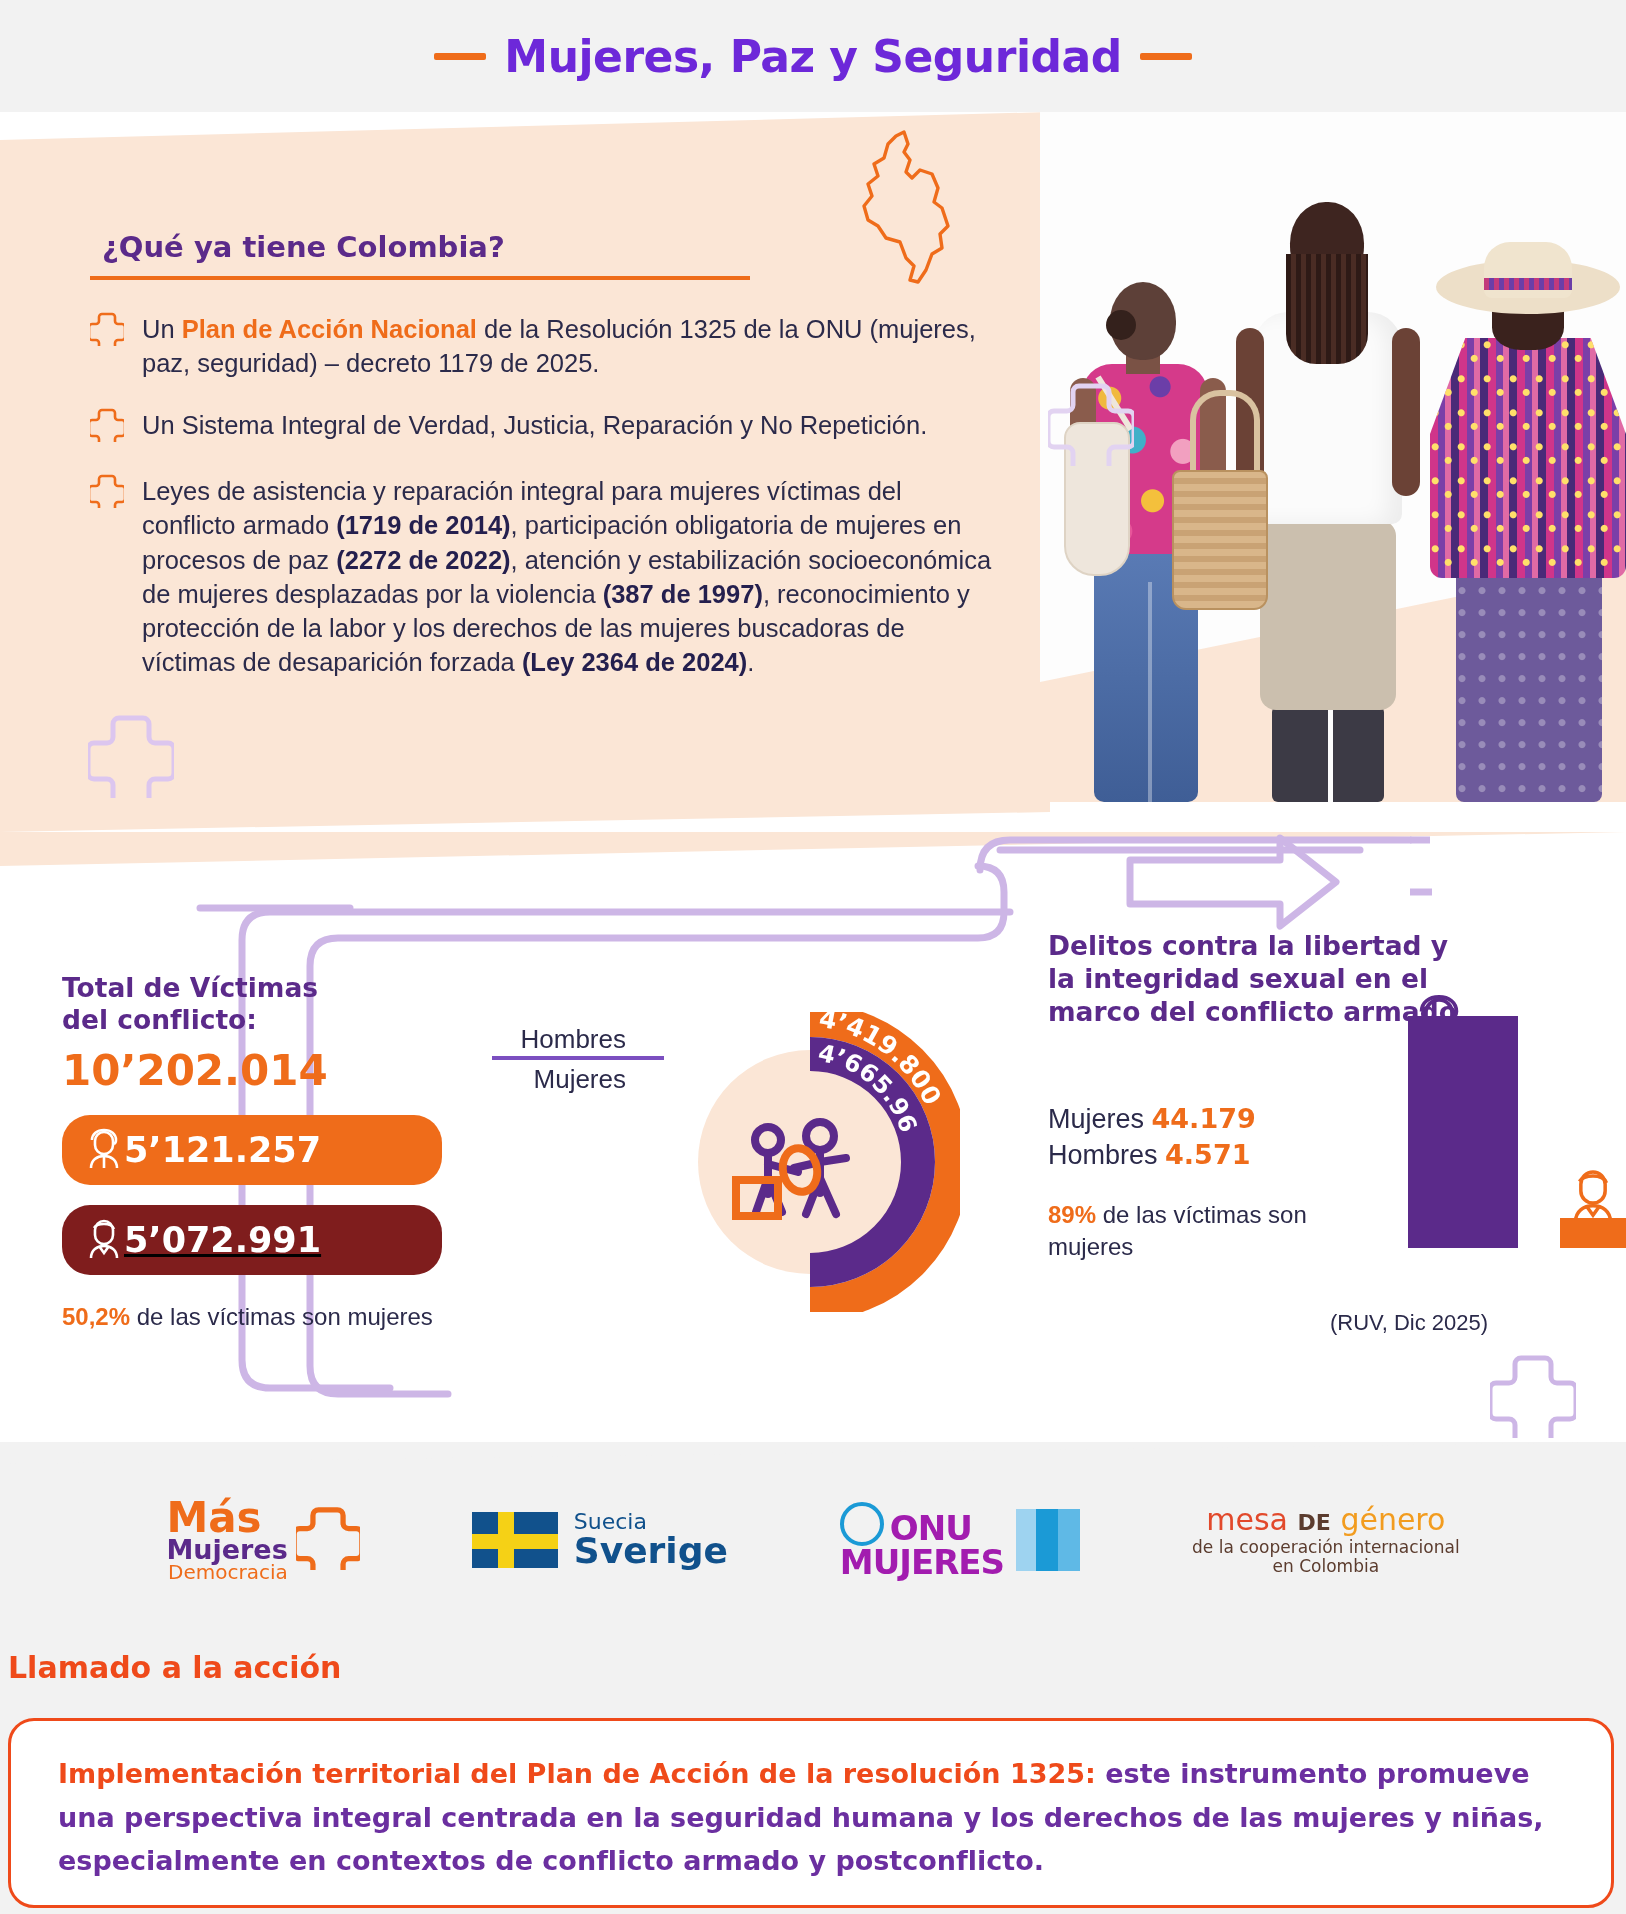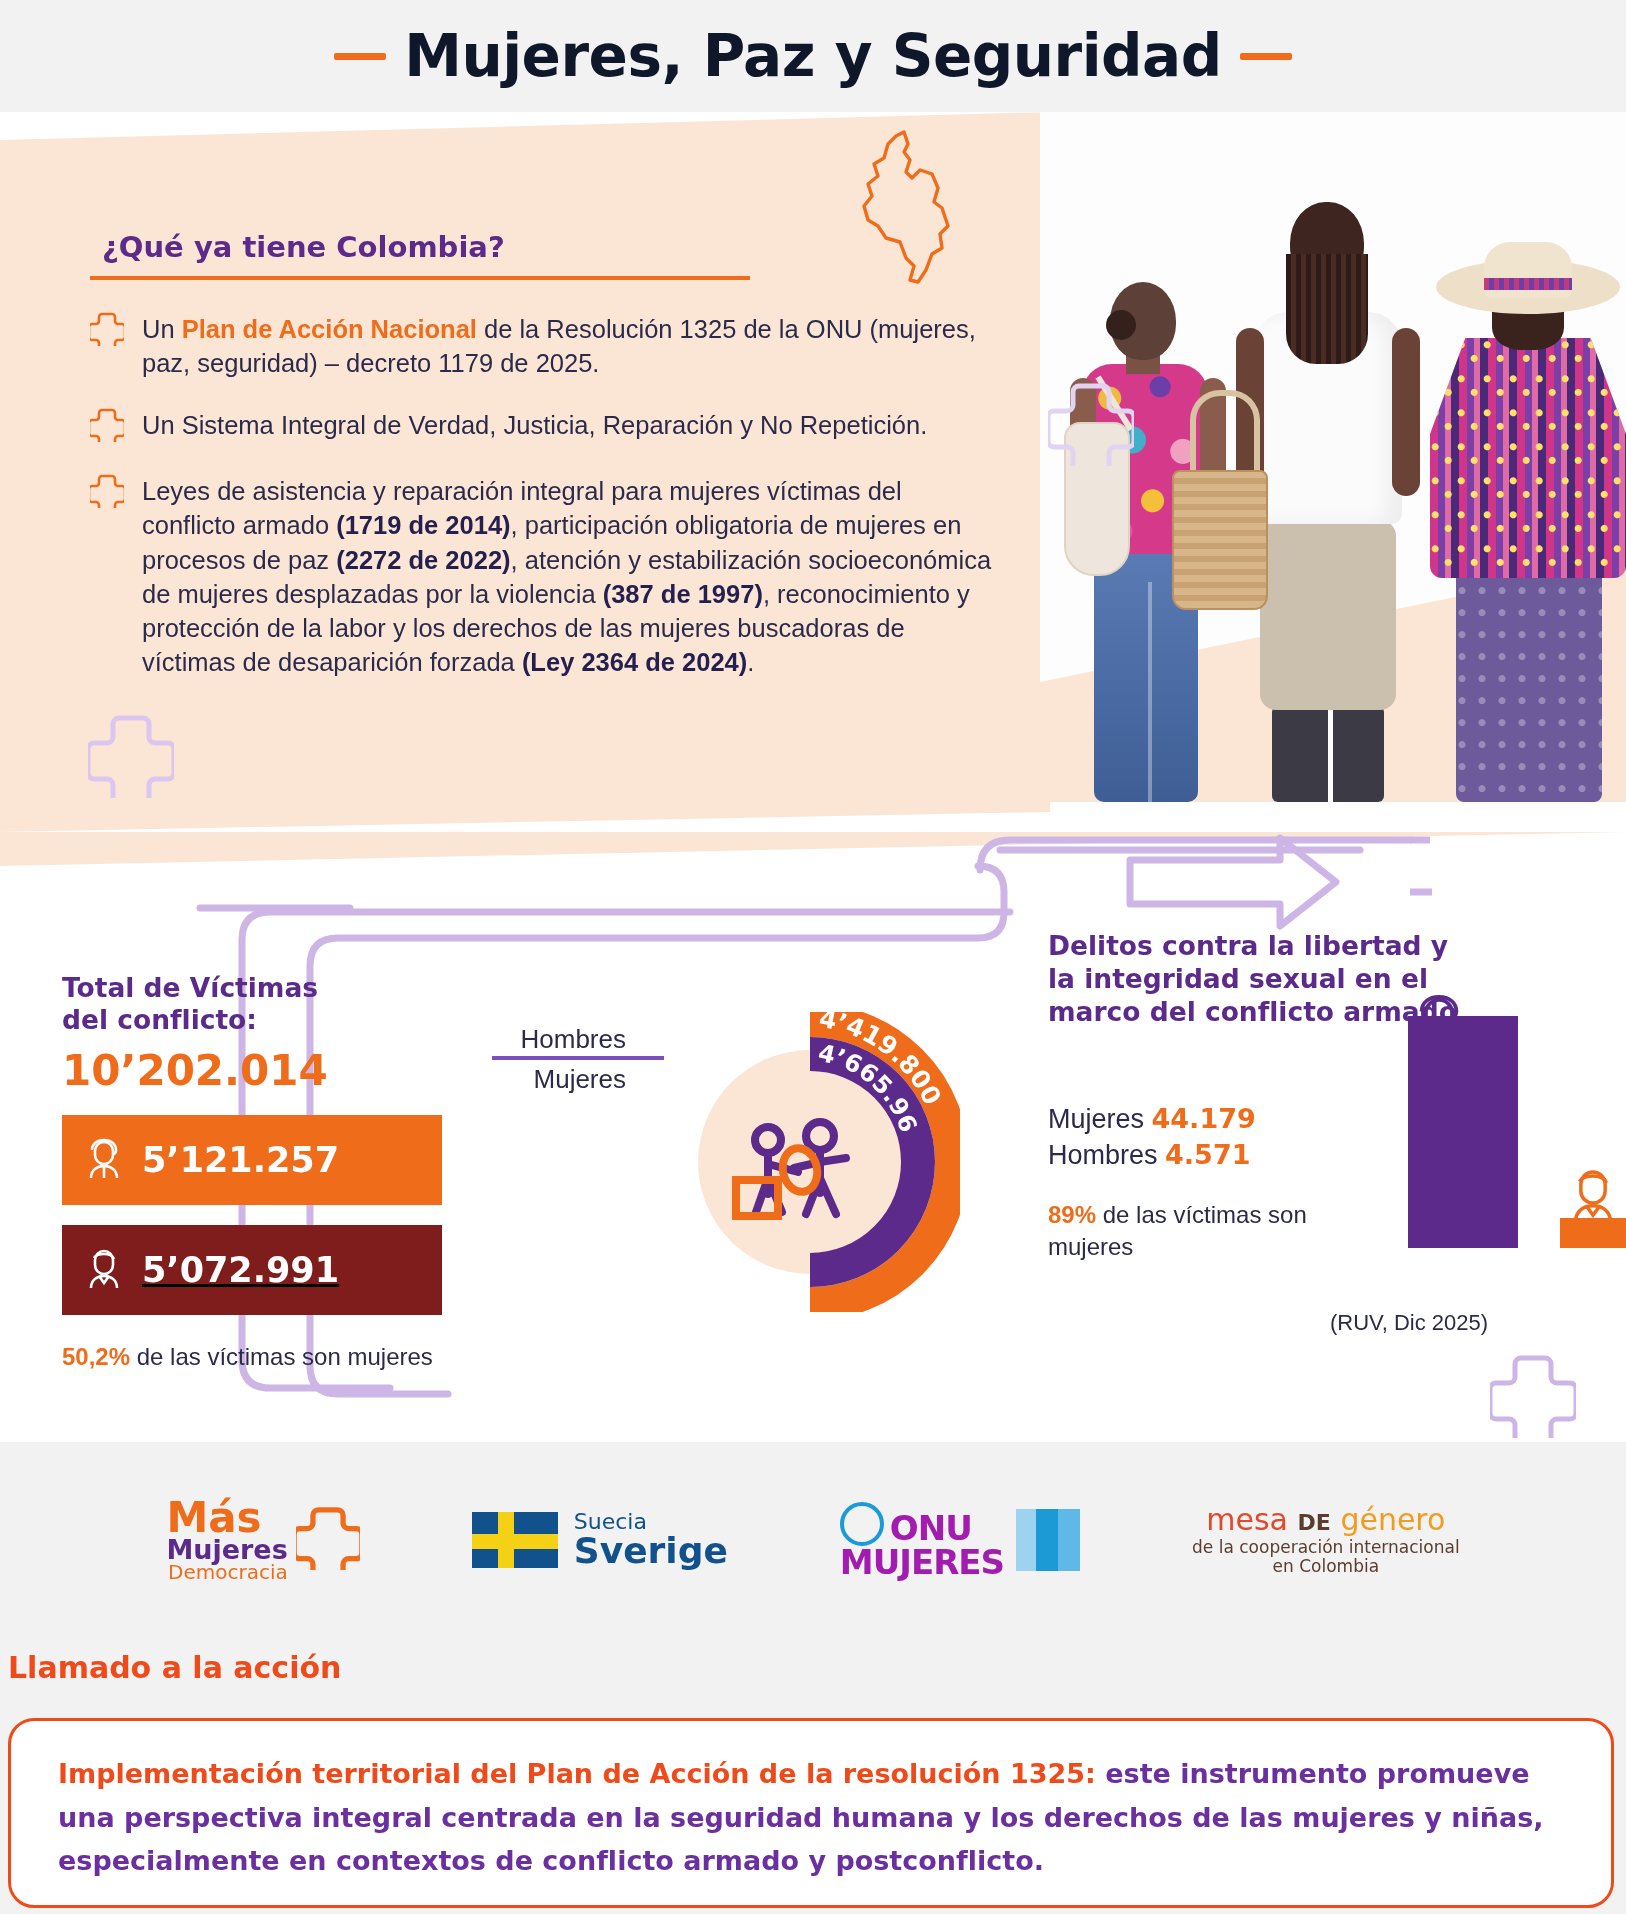--- a/index.html
+++ b/index.html
@@ -11,21 +11,21 @@
   }
   .page{position:absolute;inset:0;}
 
   
   .header{
     position:absolute;left:0;top:0;width:1626px;height:112px;
     background:#f2f2f2;display:flex;align-items:center;justify-content:center;gap:18px;
   }
   .hdr-dash{width:52px;height:7px;background:#ef6c1a;border-radius:2px;}
   .hdr-title{
-    font-size:58px;font-weight:700;color:#0f172a;letter-spacing:-0.5px;
+    font-size:44px;font-weight:700;color:#6d28d9;letter-spacing:-0.5px;
     font-family:"DejaVu Sans",sans-serif;white-space:nowrap;
   }
 
   
   .hero{position:absolute;left:0;top:112px;width:1626px;height:720px;background:#ffffff;overflow:hidden;}
   .hero-peach{
     position:absolute;left:0;top:0;width:1050px;height:720px;background:#fbe6d6;
     clip-path:polygon(0 28px, 1050px 0px, 1050px 700px, 0 720px);
   }
   .hero-photo{
@@ -108,21 +108,21 @@
   
   .band{position:absolute;left:0;top:832px;width:1626px;height:610px;background:#ffffff;}
   .band-peach{position:absolute;left:0;top:832px;width:1626px;height:60px;background:#fbe6d6;
     clip-path:polygon(0 0,1626px 0,1626px 0,0 34px);}
 
   .flow{position:absolute;left:0;top:800px;width:1626px;height:620px;pointer-events:none;}
 
   .stat-left{position:absolute;left:62px;top:972px;width:380px;}
   .st-head{font-size:26.5px;font-weight:700;color:#5b2a8a;line-height:1.2;font-family:"DejaVu Sans",sans-serif;}
   .st-big{font-size:42px;font-weight:700;color:#ef6c1a;margin-top:10px;font-family:"DejaVu Sans",sans-serif;}
-  .pill{display:flex;align-items:center;gap:18px;height:90px;padding:0 22px;margin-top:20px;}
+  .pill{display:flex;align-items:center;height:70px;padding:0 22px;margin-top:20px;border-radius:28px;}
   .pill.orange{background:#ef6c1a;}
   .pill.purple{background:#7f1d1d;text-decoration:underline;}
   .pill .num{font-size:35px;font-weight:700;color:#ffffff;font-family:"DejaVu Sans",sans-serif;}
   .foot-note{margin-top:26px;font-size:24px;line-height:1.3;color:#2b2a4a;}
   .foot-note .pc{font-weight:700;color:#ef6c1a;}
 
   .donut-wrap{position:absolute;left:660px;top:1012px;width:300px;height:300px;}
   .leg{position:absolute;font-size:26px;color:#2b2a4a;text-align:right;width:180px;}
   .leg-h{left:-214px;top:12px;}
   .leg-m{left:-214px;top:52px;}

